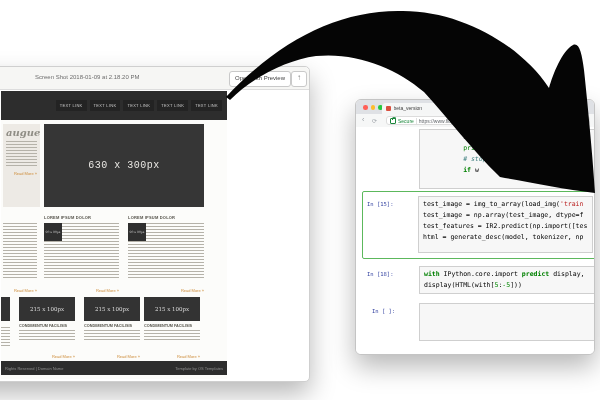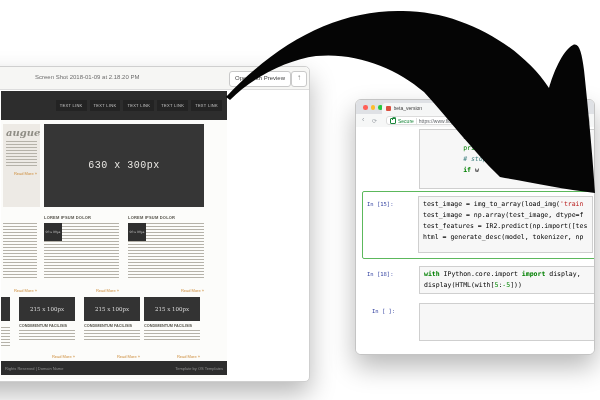--- a/index.html
+++ b/index.html
@@ -205,21 +205,21 @@
         <div class="inbox" style="left:55px;top:4px;right:2px;height:55px;">
           <div class="cl"><span class="c-p">test_image = img_to_array(load_img(</span><span class="c-str">'train</span></div>
           <div class="cl"><span class="c-p">test_image = np.array(test_image, dtype=f</span></div>
           <div class="cl"><span class="c-p">test_features = IR2.predict(np.import([tes</span></div>
           <div class="cl"><span class="c-p">html = generate_desc(model, tokenizer, np</span></div>
         </div>
       </div>
 
       <span class="prompt" style="left:11px;top:144px;">In [18]:</span>
       <div class="inbox" style="left:63px;top:139px;right:-2px;height:26px;">
-        <div class="cl"><span class="c-k">with</span><span class="c-p"> IPython.core.import </span><span class="c-k">import</span><span class="c-p"> display,</span></div>
+        <div class="cl"><span class="c-k">with</span><span class="c-p"> IPython.core.import </span><span class="c-k">predict</span><span class="c-p"> display,</span></div>
         <div class="cl"><span class="c-p">display(HTML(with[</span><span class="c-n">5</span><span class="c-p">:</span><span class="c-n">-5</span><span class="c-p">]))</span></div>
       </div>
 
       <span class="prompt" style="left:16px;top:181px;">In [ ]:</span>
       <div class="inbox" style="left:63px;top:176px;right:-2px;height:36px;"></div>
     </div>
   </div>
 
   <svg class="arrow" width="600" height="400" viewBox="0 0 600 400">
     <path d="M226,97 C278,42 336,11 398,11 C458,9 520,44 549,88 C553,74 562,51 573,45 C579,42 582,53 584,70 C588,107 593,159 595,193 C563,189 528,182 500,177 C472,150 448,118 424,92 C396,68 356,52 316,56 C286,60 252,78 230,100 Z" fill="#050505"></path>

